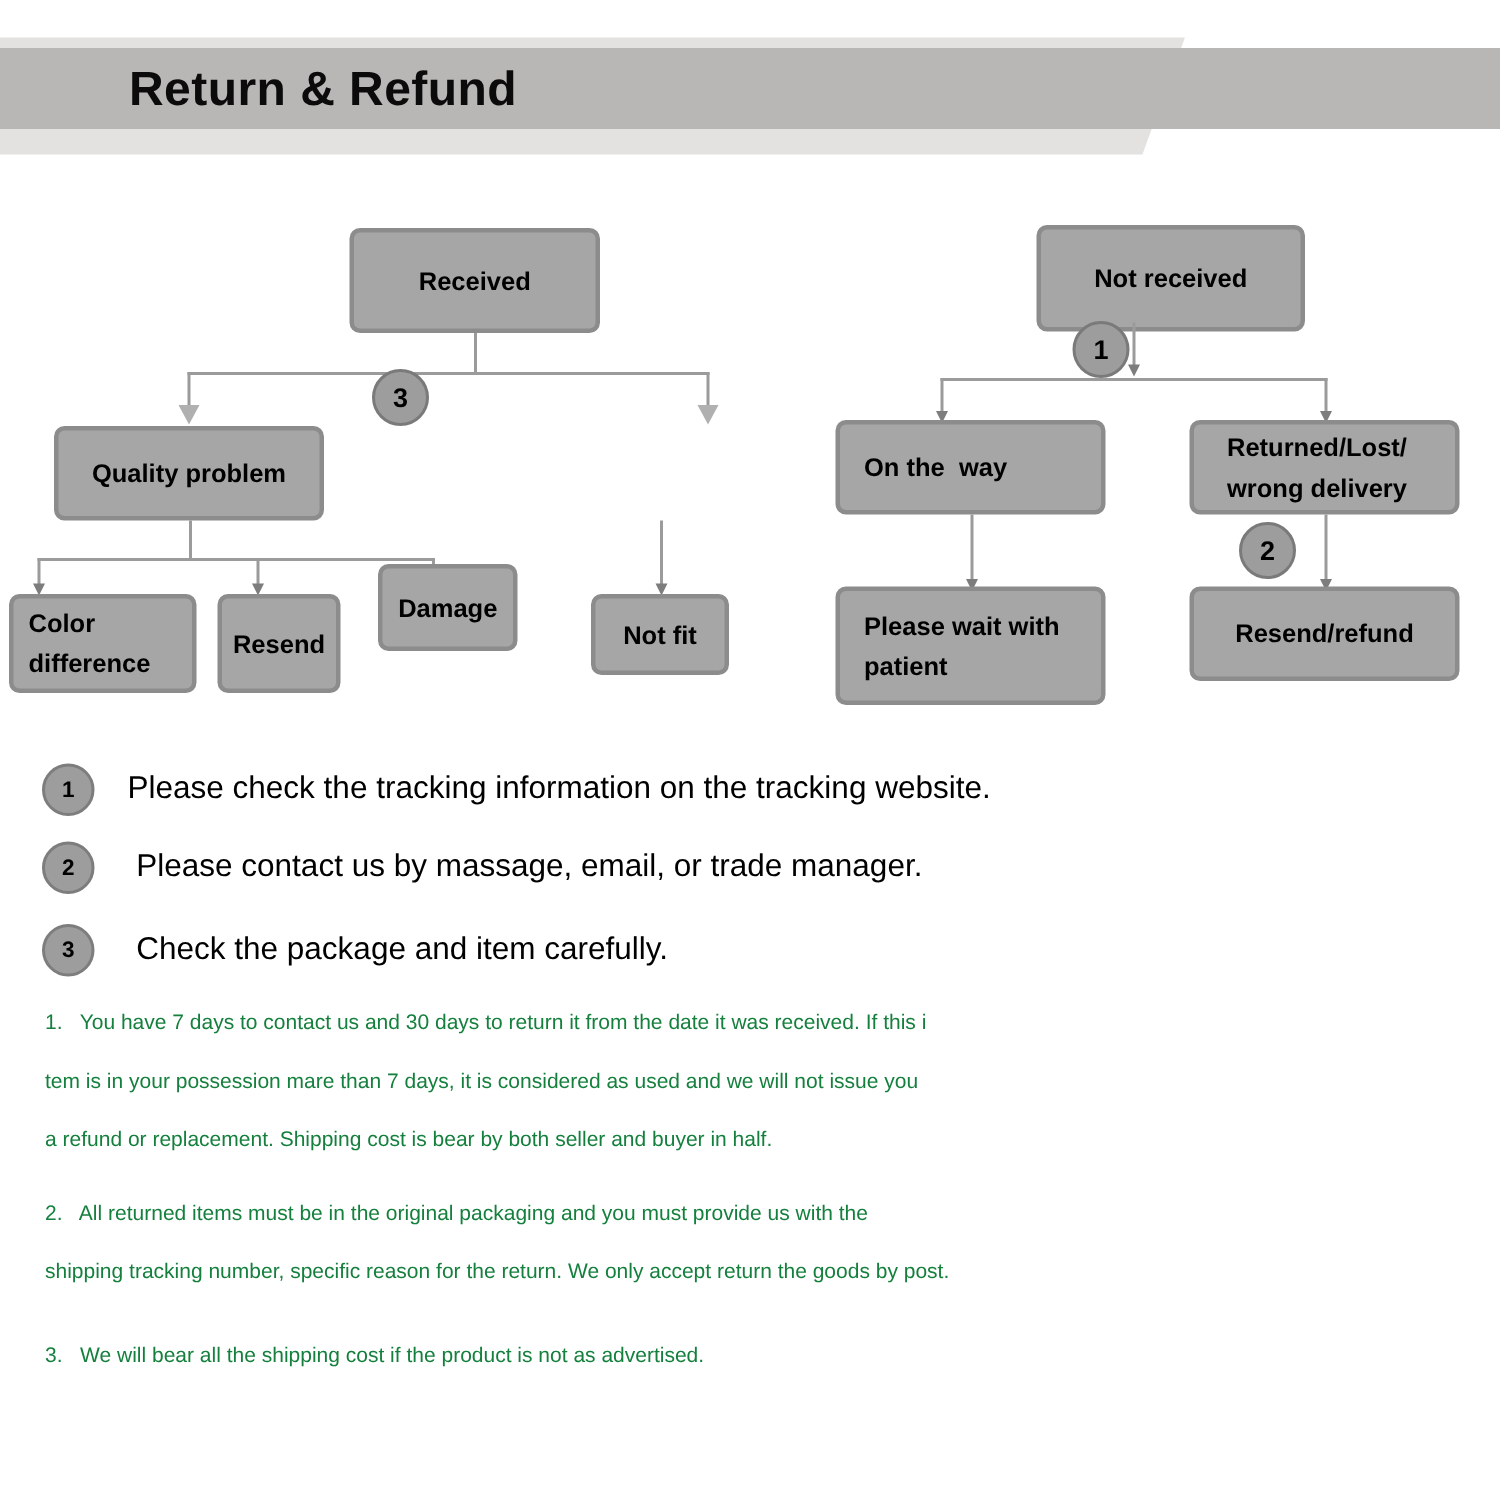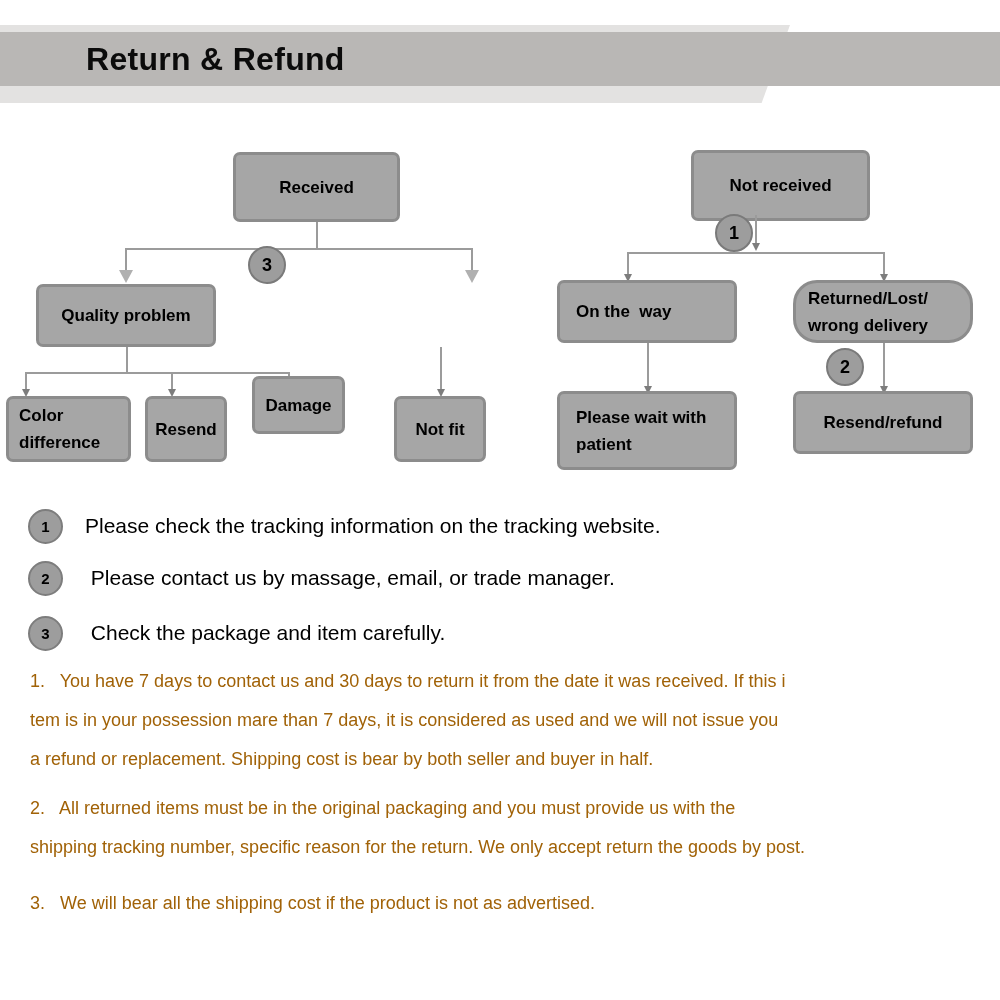--- a/index.html
+++ b/index.html
@@ -145,23 +145,23 @@
   
   #paras {
     position: absolute;
     left: 0; top: 662px;
     width: 1000px;
   }
   .para {
     position: absolute;
     left: 30px;
     width: 960px;
-    font-size: 18px;
+    font-size: 14px;
     line-height: 39px;
-    color: #a16207;
+    color: #15803d;
     white-space: pre-wrap;
   }
 </style>
 </head>
 <body>
 
 <div id="header">
   <div class="hdr-parallelogram"></div>
   <div class="hdr-band"></div>
   <div class="hdr-title">Return &amp; Refund</div>
@@ -210,21 +210,21 @@
   </div>
 
   <div class="node center" style="left:145px; top:396px; width:82px; height:66px;">
     <span>Resend</span>
   </div>
 
   <div class="node center" style="left:252px; top:376px; width:93px; height:58px;">
     <span>Damage</span>
   </div>
 
-  <div class="node center" style="left:394px; top:396px; width:92px; height:66px;">
+  <div class="node center" style="left:394px; top:396px; width:92px; height:54px;">
     <span>Not fit</span>
   </div>
 
   <div class="node center" style="left:691px; top:150px; width:179px; height:71px;justify-content:center;">
     <span>Not received</span>
   </div>
 
   <div class="ln v" style="left:755px; top:215px; height:29px;"></div>
   <div class="arrow-dn small" style="left:752px; top:243px;"></div>
 
@@ -235,21 +235,21 @@
   <div class="arrow-dn small" style="left:880px; top:274px;"></div>
 
   <div class="badge" style="left:715px; top:214px;">
     <span>1</span>
   </div>
 
   <div class="node left" style="left:557px; top:280px; width:180px; height:63px; padding-left:16px;">
     <span>On the  way</span>
   </div>
 
-  <div class="node left" style="left:793px; top:280px; width:180px; height:63px; padding-left:12px;border-radius:24px;">
+  <div class="node left" style="left:793px; top:280px; width:180px; height:63px; padding-left:22px;">
     <span>Returned/Lost/</span>
     <span>wrong delivery</span>
   </div>
 
   <div class="ln v" style="left:647px; top:343px; height:44px;"></div>
   <div class="arrow-dn small" style="left:644px; top:386px;"></div>
 
   <div class="ln v" style="left:883px; top:343px; height:44px;"></div>
   <div class="arrow-dn small" style="left:880px; top:386px;"></div>
 

